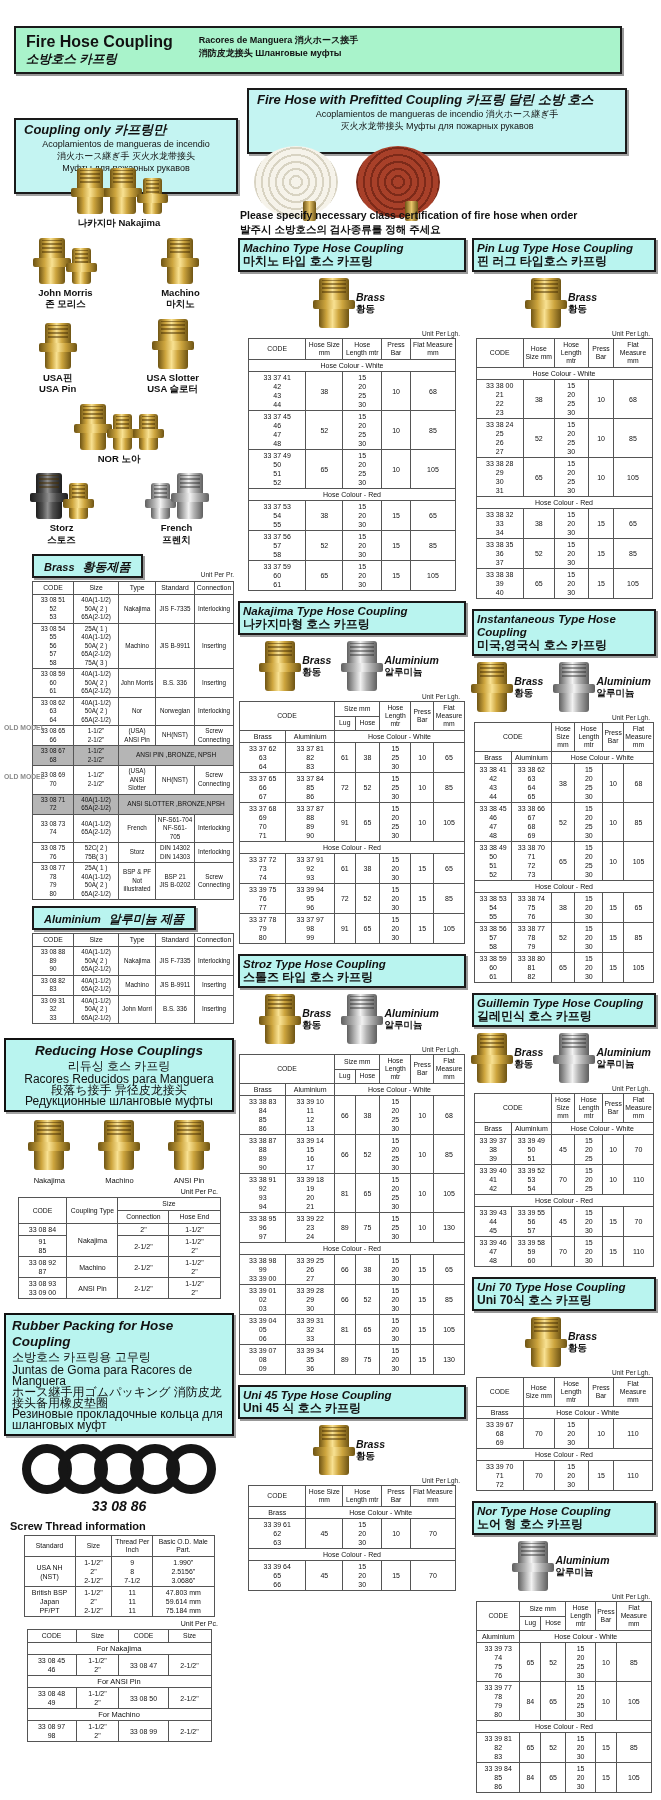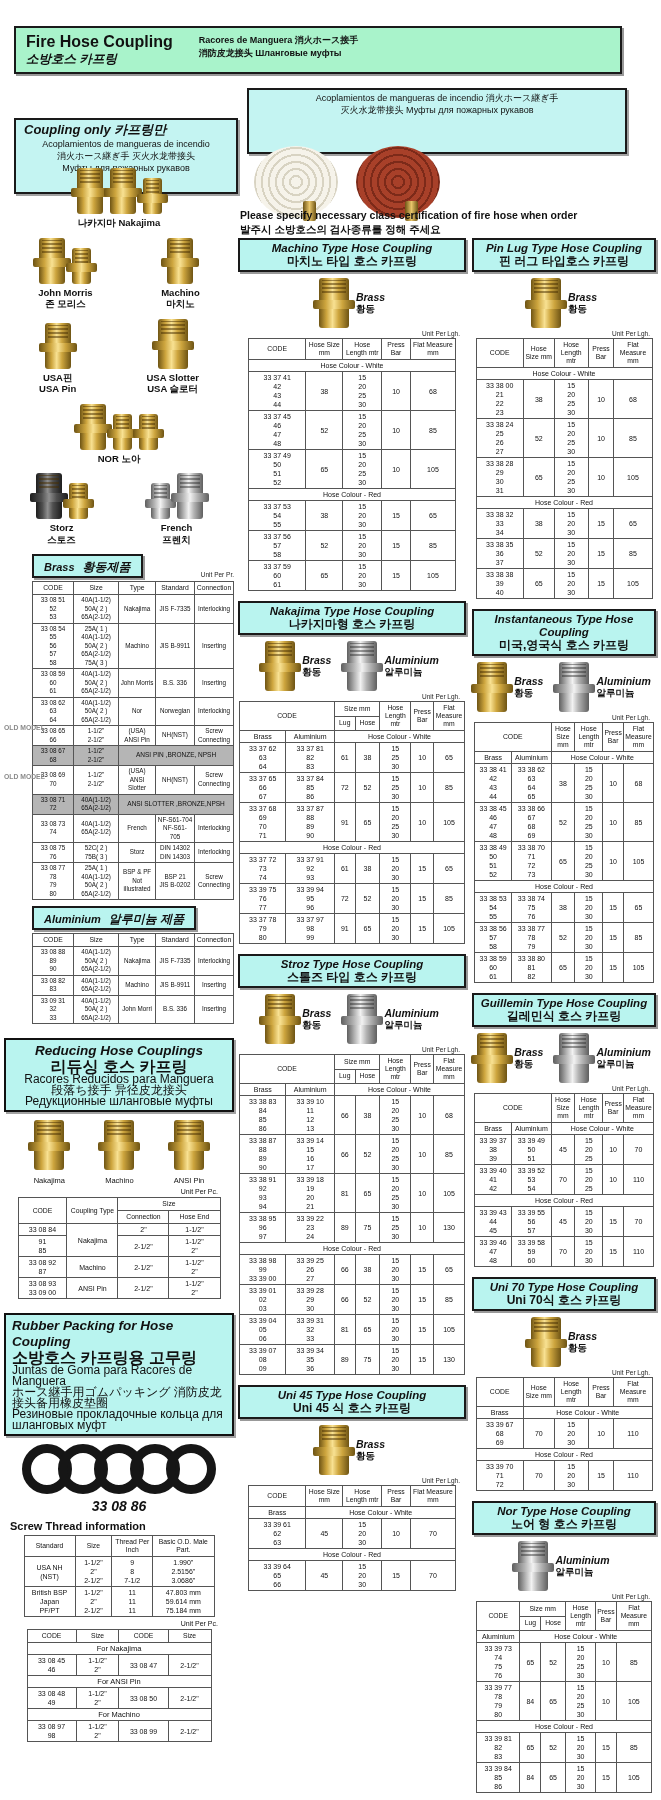--- a/index.html
+++ b/index.html
@@ -1,21 +1,21 @@
 <!DOCTYPE html>
 <html><head>
 <meta charset="utf-8">
 <style>
   html,body{margin:0;padding:0;}
   body{width:661px;height:1800px;position:relative;background:#fff;
        font-family:"Liberation Sans",sans-serif;color:#111;overflow:hidden;}
 
   
   .secbox{background:#b9f4ef;border:2px solid #1a1a1a;box-shadow:2px 2px 0 rgba(70,70,70,.55);
-          text-align:center;padding:2px 3px;}
+          padding:2px 3px;}
   .st1{font-style:italic;font-weight:700;font-size:11.5px;line-height:13px;}
   .st2{font-weight:700;font-size:12px;line-height:13px;}
 
   
   .main-header{position:absolute;left:14px;top:26px;width:608px;height:48px;background:#a9f3cb;
                border:2px solid #1a1a1a;box-shadow:2px 2px 0 rgba(70,70,70,.55);
                display:flex;align-items:center;padding:0 10px;box-sizing:border-box;}
   .mh-title{font-weight:700;font-size:16px;line-height:18px;}
   .mh-title-ko{font-weight:700;font-style:italic;font-size:12.5px;}
   .mh-right{margin-left:26px;font-size:9px;line-height:13px;font-weight:700;align-self:flex-start;margin-top:6px;}
@@ -89,21 +89,21 @@
   .unitpr{font-size:6.5px;color:#222;}
   .htab.spec{font-size:6.3px;line-height:8.5px;margin:0;}
   .oldrow td{background:#b5b5b5;}
   .spantext{font-weight:700;font-size:6.5px;}
   .oldlbl{position:absolute;left:0;font-size:6.8px;color:#8a8a8a;font-weight:700;}
 
   
   .bigbox{background:#b9f4ef;border:2px solid #111;box-shadow:2px 2px 0 rgba(70,70,70,.5);
           text-align:center;padding:3px 4px;margin-top:14px;}
   .bb-t1{font-style:italic;font-weight:700;font-size:13.5px;line-height:16px;}
-  .bb-t2{font-weight:700;font-size:16px;line-height:15px;}
+  .bb-t2{font-weight:400;font-size:12px;line-height:15px;}
   .bb-l{font-size:12px;line-height:11px;}
   .bigbox.left .bb-t1,.bigbox.left .bb-t2{text-align:left;padding-left:2px;}
   .bigbox.left .bb-l{text-align:left;padding-left:2px;}
   .rphotos{display:flex;justify-content:space-around;align-items:flex-end;margin:8px 10px 2px;}
   .rlab{font-size:7.5px;font-weight:400;margin-top:2px;text-align:center;}
   .codebig{font-style:italic;font-weight:700;font-size:14px;text-align:center;margin:2px 0 6px;}
   .subtitle{font-weight:700;font-size:11px;margin:4px 0 3px 6px;}
   .unitpc{font-size:7px;text-align:right;margin:3px 16px 2px;}
   .grouplbl{font-weight:700;font-size:7.5px;}
 </style>
@@ -122,20 +122,21 @@
 </div>
 
 <div class="topbox" id="box-coupling-only">
   <div class="tb-title">Coupling only   카프링만</div>
   <div class="tb-line">Acoplamientos de mangueras de incendio</div>
   <div class="tb-line">消火ホース継ぎ手   灭火水龙带接头</div>
   <div class="tb-line">Муфты для пожарных рукавов</div>
 </div>
 
 <div class="topbox" id="box-prefitted">
+  <div class="tb-title">Fire Hose with Prefitted Coupling    카프링 달린 소방 호스</div>
   <div class="tb-line">Acoplamientos de mangueras de incendio      消火ホース継ぎ手</div>
   <div class="tb-line">灭火水龙带接头         Муфты для пожарных рукавов</div>
 </div>
 
 <div class="rolls">
   <span class="roll white"></span>
   <span class="roll red"></span>
 </div>
 
 <div class="notice">

